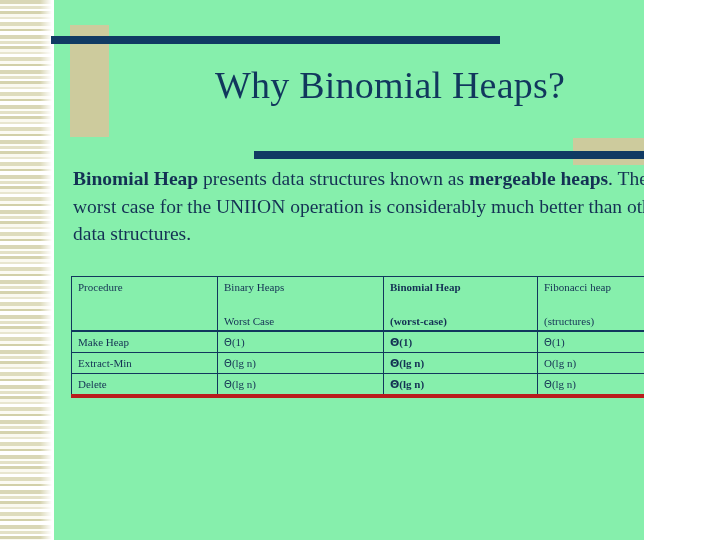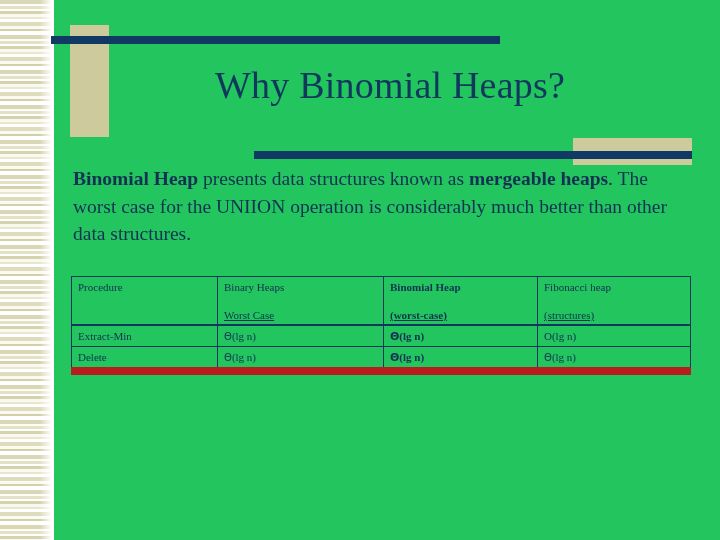--- a/index.html
+++ b/index.html
@@ -6,23 +6,23 @@
   html, body {
     margin: 0;
     padding: 0;
     background: #ffffff;
   }
   body {
     font-family: "Liberation Serif", "DejaVu Serif", serif;
   }
   .slide {
     position: relative;
-    width: 720px;
+    width: 644px;
     height: 540px;
-    background: #22c55e;
+    background: #86efac;
     overflow: hidden;
   }
 
   
   .stripes {
     position: absolute;
     left: 0;
     top: 0;
     width: 52px;
     height: 540px;
@@ -139,22 +139,22 @@
     vertical-align: top;
     font-weight: normal;
     height: 20px;
     box-sizing: border-box;
   }
   table.perf thead th {
     height: 44px;
     vertical-align: top;
     border-bottom: 2px solid #11375d;
   }
-  table.perf thead th .ln2 { display: block; margin-top: 16px; text-decoration: underline; }
-  table.perf tbody tr:last-child td { border-bottom: 8px solid #b91c1c; margin-left: 40px; }
+  table.perf thead th .ln2 { display: block; margin-top: 22px; }
+  table.perf tbody tr:last-child td { border-bottom: 4px solid #b91c1c; margin-left: 40px; }
   table.perf .bold { font-weight: bold; }
   .theta { font-family: "DejaVu Sans", sans-serif; font-size: 10px; }
   .bold .theta { font-family: "DejaVu Sans", sans-serif; font-weight: bold; font-size: 11px; }
 </style>
 </head>
 <body>
 
 <div class="slide">
 
   <div class="stripes"></div>
@@ -194,20 +194,26 @@
             <span>Binomial Heap</span>
             <span class="ln2">(worst-case)</span>
           </th>
           <th>
             <span>Fibonacci heap</span>
             <span class="ln2">(structures)</span>
           </th>
         </tr>
       </thead>
       <tbody id="perf-body">
+          <tr>
+            <td>Make Heap</td>
+            <td><span class="theta">Θ</span>(1)</td>
+            <td class="bold"><span class="theta">Θ</span>(1)</td>
+            <td><span class="theta">Θ</span>(1)</td>
+          </tr>
           <tr>
             <td>Extract-Min</td>
             <td><span class="theta">Θ</span>(lg n)</td>
             <td class="bold"><span class="theta">Θ</span>(lg n)</td>
             <td>O(lg n)</td>
           </tr>
           <tr>
             <td>Delete</td>
             <td><span class="theta">Θ</span>(lg n)</td>
             <td class="bold"><span class="theta">Θ</span>(lg n)</td>

